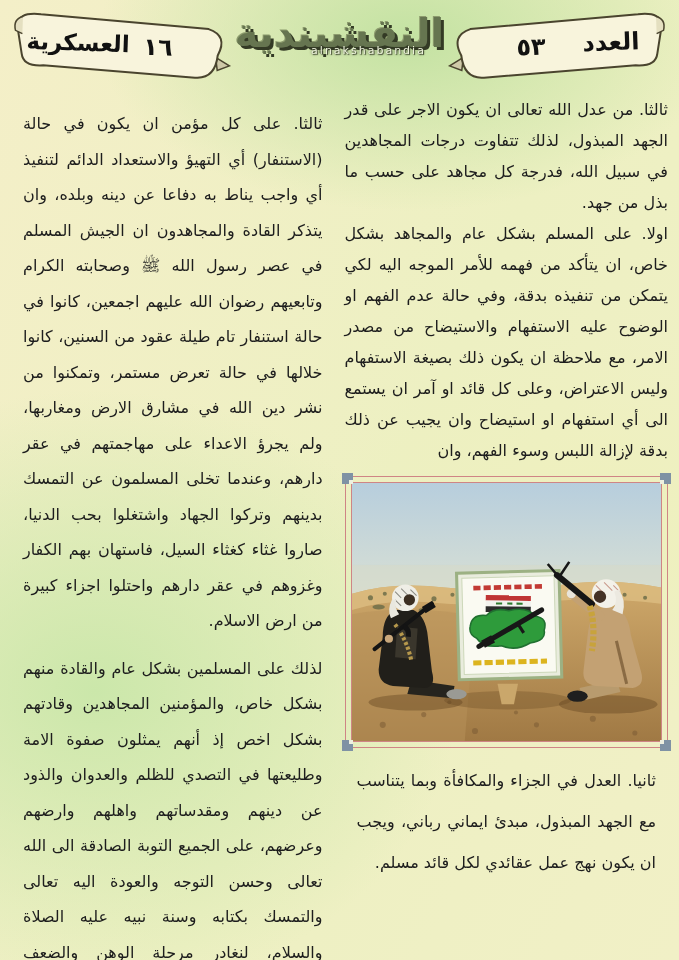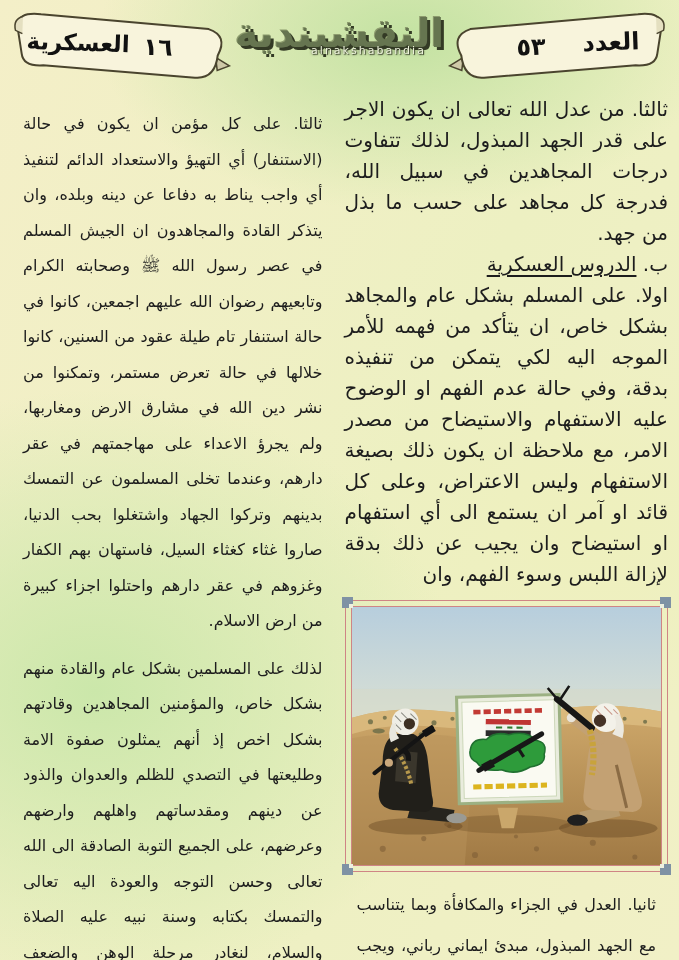--- a/index.html
+++ b/index.html
@@ -28,21 +28,21 @@
   }
   .logo-sub{
     direction:ltr;text-align:center;font-size:11px;letter-spacing:2px;color:#eef3dd;
     text-shadow:1px 1px 1px #39402c,0 0 3px #39402c;margin:-10px 0 0 58px;
   }
   
   .content{display:flex;gap:10px;padding:6px 11px 0 11px;}
   .col{width:324px;text-align:justify;}
   .col p{margin:12px;}
   .col-right{font-size:16px;}
-  .col-right .above p, .col-right .above h3{line-height:31px;font-size:20px;font-weight:normal;margin:0;}
+  .col-right .above p, .col-right .above h3{line-height:31px;font-size:16px;font-weight:normal;margin:0;}
   .col-right .below p{line-height:41px;}
   .col-left{font-size:16px;}
   .col-left p{line-height:35.5px;}
   .u{text-decoration:underline;text-underline-offset:4px;}
   
   .photo-wrap{position:relative;margin:10px 1px 8px 1px;border:1px solid #cf8585;padding:5px;}
   .photo-inner{border:1px solid #cf8585;display:block;}
   .photo-inner svg{display:block;width:100%;height:auto;}
   .corner{position:absolute;width:11px;height:11px;background:#7f92a4;}
   .corner::after{content:"";position:absolute;width:4px;height:4px;background:#eef0e0;}
@@ -86,21 +86,20 @@
         </g>
       </svg>
     </div>
   </div>
 
   <div class="content">
 
     <section class="col col-right">
       <div class="above">
         <p>ثالثا. من عدل الله تعالى ان يكون الاجر على قدر الجهد المبذول، لذلك تتفاوت درجات المجاهدين في سبيل الله، فدرجة كل مجاهد على حسب ما بذل من جهد.</p>
-        <h3><span>ب.</span> <span class="u">الدروس العسكرية</span></h3>
         <p>اولا. على المسلم بشكل عام والمجاهد بشكل خاص، ان يتأكد من فهمه للأمر الموجه اليه لكي يتمكن من تنفيذه بدقة، وفي حالة عدم الفهم او الوضوح عليه الاستفهام والاستيضاح من مصدر الامر، مع ملاحظة ان يكون ذلك بصيغة الاستفهام وليس الاعتراض، وعلى كل قائد او آمر ان يستمع الى أي استفهام او استيضاح وان يجيب عن ذلك بدقة لإزالة اللبس وسوء الفهم، وان</p>
       </div>
 
       <figure class="photo-wrap" style="margin-inline:0;">
         <span class="corner c-tl"></span>
         <span class="corner c-tr"></span>
         <span class="corner c-bl"></span>
         <span class="corner c-br"></span>
         <span class="photo-inner">
           <svg viewBox="0 0 302 252">

